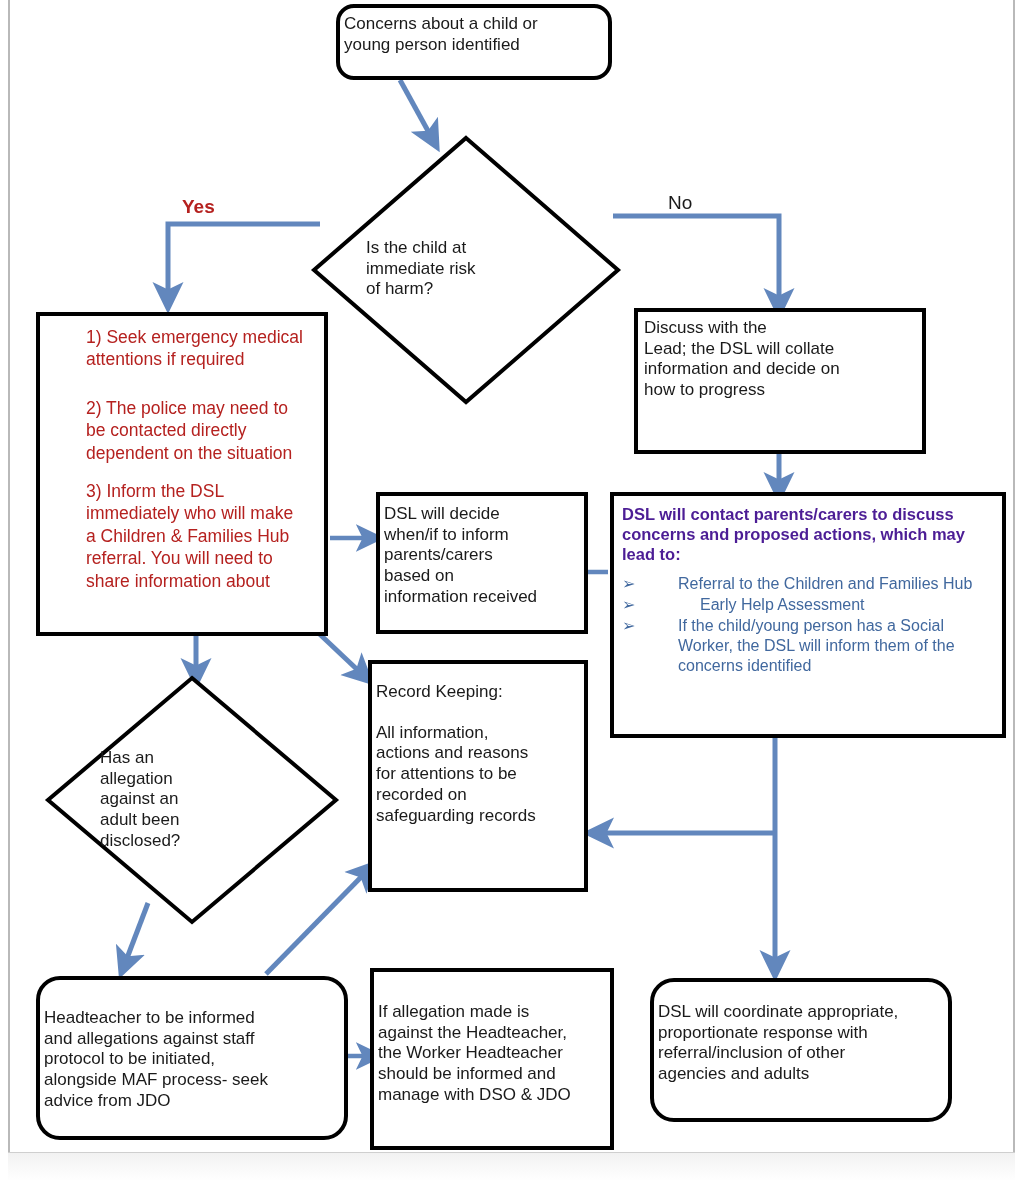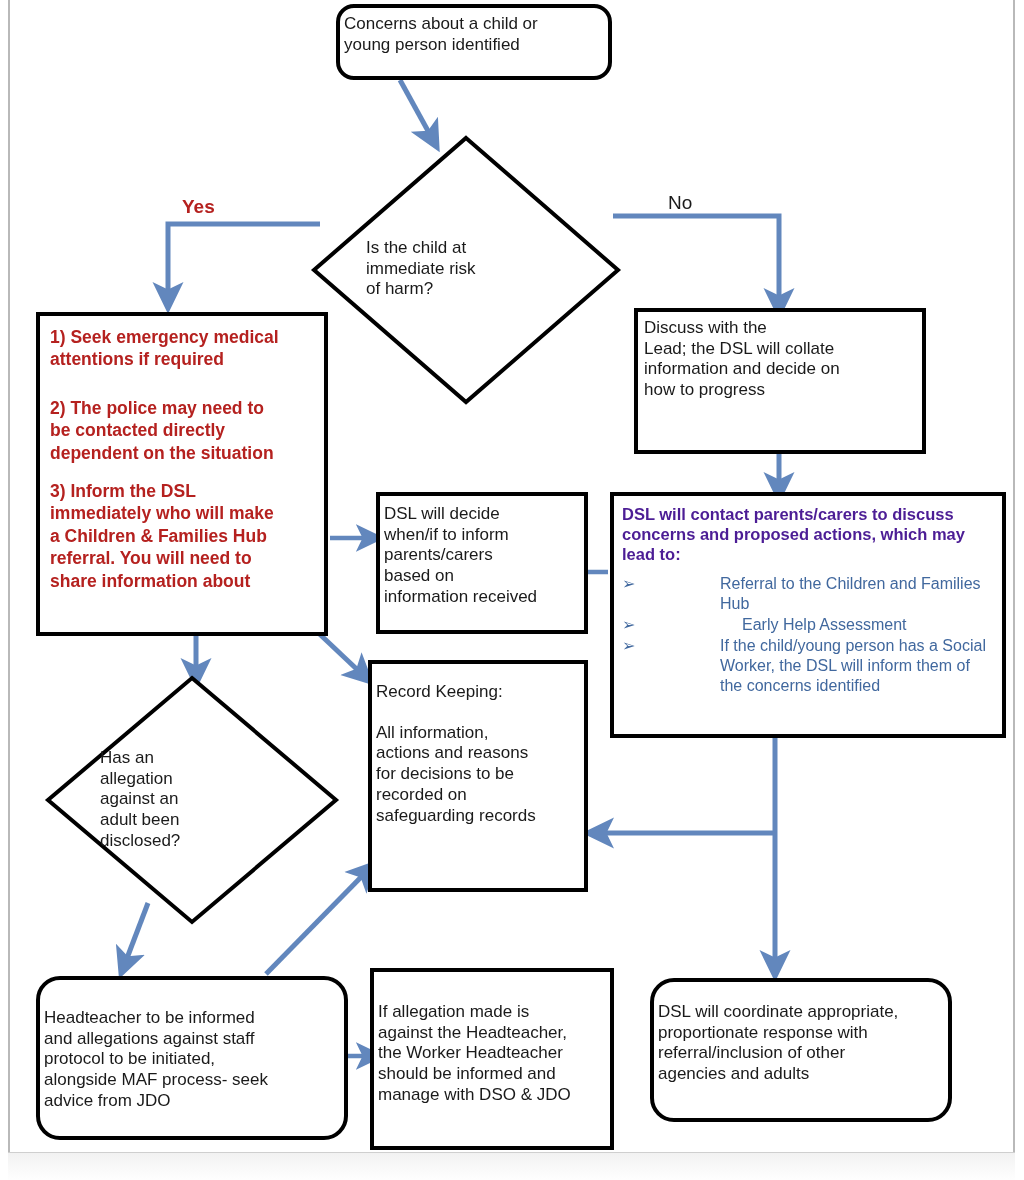--- a/index.html
+++ b/index.html
@@ -58,24 +58,25 @@
   }
   .node-text div {
     font-size: 17px;
     line-height: 1.22;
     text-align: left;
     color: #1a1a1a;
   }
 
   .txt-red div {
     color: #b5211f;
-    font-weight: bold;
+    font-weight: normal;
     text-align: left;
     font-size: 17.5px;
     line-height: 1.28;
+    margin-left: 36px;
   }
   .txt-bold-head {
     font-weight: bold;
     color: #4c1d95;
     font-size: 16.5px;
     line-height: 1.22;
     text-align: left;
   }
   .bullets {
     list-style: none;
@@ -90,21 +91,21 @@
     position: relative;
     margin-bottom: 1px;
     color: #41689e;
   }
   .bullets li .bmark {
     position: absolute;
     left: 0;
     top: 0;
     color: #41689e;
   }
-  .bullets li .btxt { display: block; margin-left: 42px; }
+  .bullets li .btxt { display: block; }
   .lvl1 { padding-left: 56px; }
   .lvl1 .bmark { left: 28px; }
   .lvl2 { padding-left: 78px; }
   .lvl2 .bmark { left: 50px; }
 
   .edge-label {
     font-family: "Liberation Sans", sans-serif;
     font-size: 19px;
   }
   .edge-label.yes { fill: #b5211f; font-weight: bold; }
@@ -266,21 +267,21 @@
         <div>disclosed?</div>
       </div>
     </foreignObject>
 
     <foreignObject x="376" y="682" width="204" height="200">
       <div xmlns="http://www.w3.org/1999/xhtml" class="node-text">
         <div>Record Keeping:</div>
         <div style="height:20px"></div>
         <div>All information,</div>
         <div>actions and reasons</div>
-        <div>for decisions to be</div>
+        <div>for attentions to be</div>
         <div>recorded on</div>
         <div>safeguarding records</div>
       </div>
     </foreignObject>
 
     <foreignObject x="44" y="1008" width="296" height="124">
       <div xmlns="http://www.w3.org/1999/xhtml" class="node-text">
         <div>Headteacher to be informed</div>
         <div>and allegations against staff</div>
         <div>protocol to be initiated,</div>

